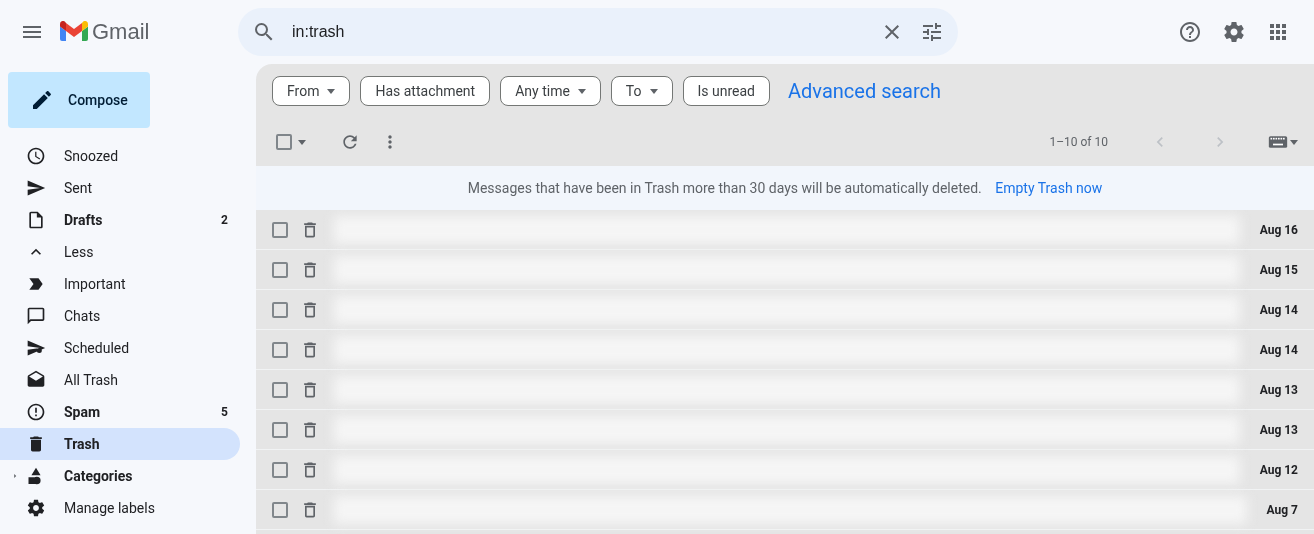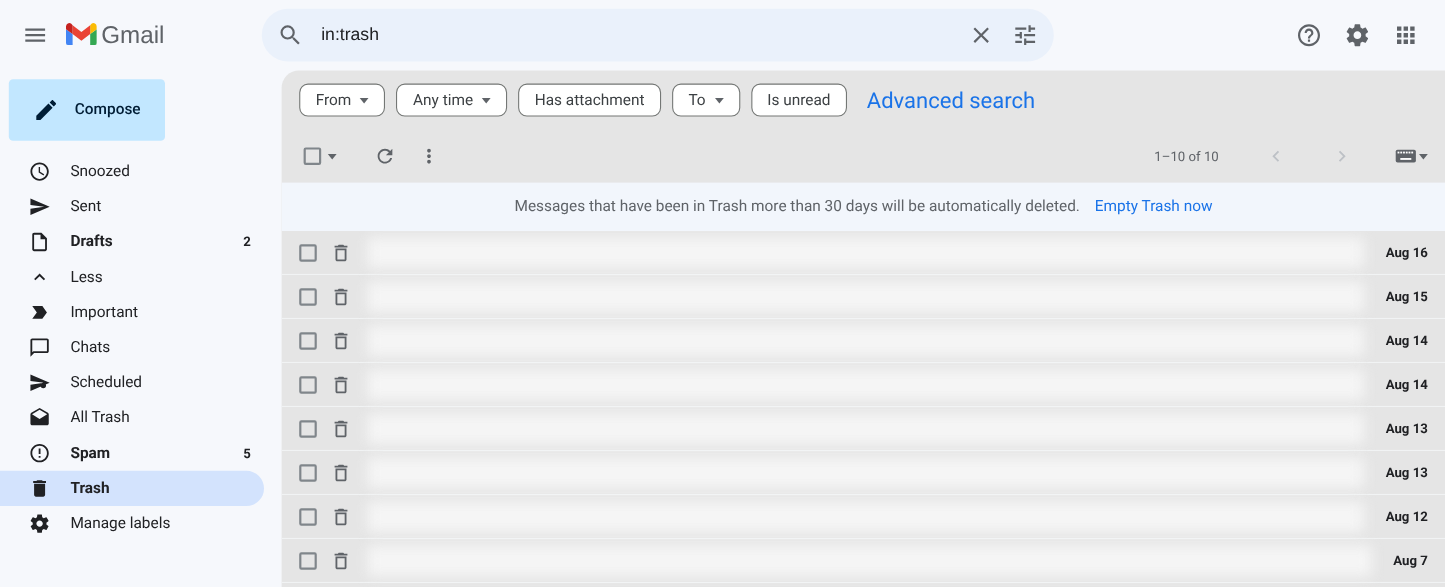--- a/index.html
+++ b/index.html
@@ -198,43 +198,56 @@
           <span class="nav-count">5</span>
         </li>
         <li class="nav-item active bold">
           <span class="nav-item-icon">
             <svg width="20" height="20" viewBox="0 0 24 24">
               <path fill="currentColor" d="M6 19c0 1.1.9 2 2 2h8c1.1 0 2-.9 2-2V7H6v12zM19 4h-3.5l-1-1h-5l-1 1H5v2h14V4z"></path>
             </svg>
           </span>
           <span class="nav-label">Trash</span>
         </li>
+        <li class="nav-item bold with-expand">
+          <span class="expand-caret">
+            <svg width="10" height="10" viewBox="0 0 24 24">
+              <path fill="#5f6368" d="M10 17l5-5-5-5v10z"></path>
+            </svg>
+          </span>
+          <span class="nav-item-icon">
+            <svg width="20" height="20" viewBox="0 0 24 24">
+              <path fill="currentColor" d="M12 2l-5.5 9h11z M17.5 17.5a4.5 4.5 0 11-9 0 4.5 4.5 0 019 0zM3 13.5h8v8H3z"></path>
+            </svg>
+          </span>
+          <span class="nav-label">Categories</span>
+        </li>
         <li class="nav-item">
           <span class="nav-item-icon">
             <svg width="20" height="20" viewBox="0 0 24 24">
               <path fill="currentColor" d="M19.43 12.98c.04-.32.07-.64.07-.98s-.03-.66-.07-.98l2.11-1.65c.19-.15.24-.42.12-.64l-2-3.46c-.12-.22-.39-.3-.61-.22l-2.49 1c-.52-.4-1.08-.73-1.69-.98l-.38-2.65C14.46 2.18 14.25 2 14 2h-4c-.25 0-.46.18-.49.42l-.38 2.65c-.61.25-1.17.59-1.69.98l-2.49-1c-.23-.09-.49 0-.61.22l-2 3.46c-.13.22-.07.49.12.64l2.11 1.65c-.04.32-.07.65-.07.98s.03.66.07.98l-2.11 1.65c-.19.15-.24.42-.12.64l2 3.46c.12.22.39.3.61.22l2.49-1c.52.4 1.08.73 1.69.98l.38 2.65c.03.24.24.42.49.42h4c.25 0 .46-.18.49-.42l.38-2.65c.61-.25 1.17-.59 1.69-.98l2.49 1c.23.09.49 0 .61-.22l2-3.46c.12-.22.07-.49-.12-.64l-2.11-1.65zM12 15.5c-1.93 0-3.5-1.57-3.5-3.5s1.57-3.5 3.5-3.5 3.5 1.57 3.5 3.5-1.57 3.5-3.5 3.5z"></path>
             </svg>
           </span>
           <span class="nav-label">Manage labels</span>
         </li>
       </ul>
   </div>
 
   <div class="content">
     <div class="filter-bar">
       <button class="chip">
           <span>From</span>
           <span class="dropdown-arrow"></span>
         </button>
       <button class="chip">
+          <span>Has attachment</span>
+        </button>
+      <button class="chip">
           <span>Any time</span>
           <span class="dropdown-arrow"></span>
-        </button>
-      <button class="chip">
-          <span>Has attachment</span>
         </button>
       <button class="chip">
           <span>To</span>
           <span class="dropdown-arrow"></span>
         </button>
       <button class="chip">
           <span>Is unread</span>
         </button>
       <a class="advanced-link">Advanced search</a>
     </div>

